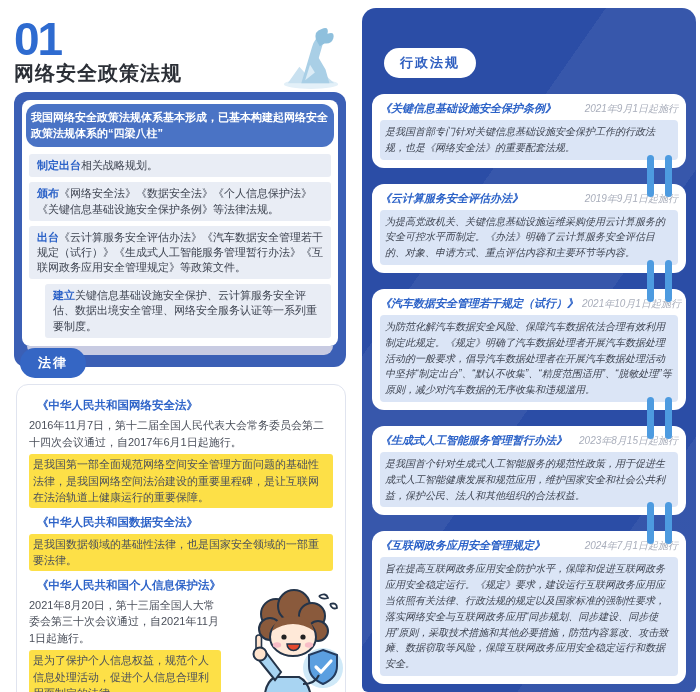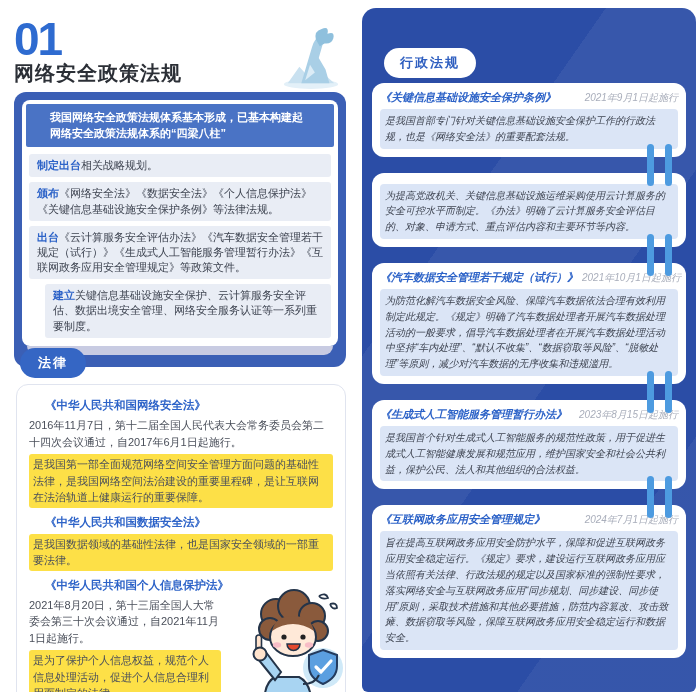--- a/index.html
+++ b/index.html
@@ -13,52 +13,52 @@
   .big-num { position:absolute; left:14px; top:16px; font-size:46px; font-weight:900;
     color:#2e6bd0; letter-spacing:-2px; line-height:1; }
   .page-title { position:absolute; left:14px; top:60px; font-size:20px; font-weight:800;
     color:#2b2f36; letter-spacing:1px; }
   .goat { position:absolute; right:16px; top:24px; }
 
   .overview-box { position:absolute; left:14px; top:92px; width:332px;
     background:#3b5fb5; border-radius:12px; padding:8px 8px 12px; }
   .overview-inner { background:#ffffff; border-radius:8px; padding:4px 4px 6px; }
   .ov-banner { background:#4a73c5; color:#ffffff; font-size:11px; font-weight:bold;
-    line-height:1.42; padding:6px 24px; border-radius:2px; }
+    line-height:1.42; padding:6px 5px; border-radius:12px; }
   .ov-banner .hl { font-weight:900; }
   .ov-items { padding:7px 3px 0; }
   .ov-item { background:#e9edf5; border-radius:3px; padding:4px 8px; margin-bottom:5px;
     font-size:11px; line-height:1.38; color:#3d4350; }
   .ov-item:last-child { margin-bottom:2px;margin-left:16px; }
   .ov-item .lead { color:#2d63c8; font-weight:bold; }
   .overview-shadow { height:9px; margin:0 5px; background:#c8cbe2;
     border-radius:0 0 9px 9px; }
 
   .law-badge { display:inline-block; margin:16px 0 2px 20px; background:#3566c4;
     color:#ffffff; font-size:13px; font-weight:bold; padding:6px 18px;
     border-radius:15px; letter-spacing:2px; }
 
   .law-card { position:absolute; left:16px; top:384px; width:330px;
     background:#ffffff; border:1.5px solid #e0e4ef; border-radius:12px;
     padding:6px 12px 10px; }
-  .law-title { color:#2d63c8; font-size:11.5px; font-weight:bold; margin:7px 16px 4px; }
+  .law-title { color:#2d63c8; font-size:11.5px; font-weight:bold; margin:7px 8px 4px; }
   .law-meta { font-size:11px; line-height:1.5; color:#4a4f5a; margin-bottom:4px; }
   .law-highlight { background:#fde047; border-radius:3px; font-size:11px;
     line-height:1.5; color:#4a4f5a; padding:2px 4px; display:inline-block; }
   .law-entry.narrow .law-meta, .law-entry.narrow .law-highlight { width:192px; }
   .mascot { position:absolute; right:2px; bottom:0px; }
 
   
   .right-col { position:absolute; left:362px; top:8px; width:334px; height:684px;
     background:#2b4da6; border-radius:14px 14px 6px 6px; overflow:hidden; }
   .right-col::before { content:""; position:absolute; inset:0;
     background:linear-gradient(125deg, rgba(255,255,255,0) 30%, rgba(255,255,255,.06) 30%,
       rgba(255,255,255,.06) 55%, rgba(255,255,255,0) 55%, rgba(255,255,255,0) 78%,
       rgba(255,255,255,.05) 78%); pointer-events:none; }
-  .admin-badge { display:inline-block; margin:40px 0 5px 22px; background:#ffffff;
+  .admin-badge { display:inline-block; margin:40px 0 16px 22px; background:#ffffff;
     color:#2f5fc0; font-size:13px; font-weight:bold; padding:6px 16px;
     border-radius:16px; letter-spacing:2px; position:relative; z-index:1; }
   .cards { margin:0 10px; position:relative; }
   .reg-card { position:relative; z-index:1; background:#ffffff; border-radius:12px;
     padding:7px 8px 8px;font-style:italic; }
   .reg-head { display:flex; justify-content:space-between; align-items:baseline; gap:4px; }
   .reg-title { color:#2d63c8; font-size:11px; font-weight:bold; white-space:nowrap; }
   .reg-date { color:#a9aebb; font-size:10px; white-space:nowrap;text-align:right; }
   .reg-desc { margin-top:4px; background:#dbe5f6; border-radius:4px; padding:4px 5px;
     font-size:10px; line-height:1.58; color:#3f4552; }
@@ -175,33 +175,37 @@
           <span class="reg-date">2021年9月1日起施行</span>
         </div>
         <p class="reg-desc">是我国首部专门针对关键信息基础设施安全保护工作的行政法规，也是《网络安全法》的重要配套法规。</p>
       </article>
       <div class="connector">
         <i class="bar b1"></i>
         <i class="bar b2"></i>
       </div>
 
       <article class="reg-card">
+        <div class="reg-head">
+          <h3 class="reg-title">《云计算服务安全评估办法》</h3>
+          <span class="reg-date">2019年9月1日起施行</span>
+        </div>
         <p class="reg-desc">为提高党政机关、关键信息基础设施运维采购使用云计算服务的安全可控水平而制定。《办法》明确了云计算服务安全评估目的、对象、申请方式、重点评估内容和主要环节等内容。</p>
       </article>
       <div class="connector">
         <i class="bar b1"></i>
         <i class="bar b2"></i>
       </div>
 
       <article class="reg-card">
         <div class="reg-head">
           <h3 class="reg-title">《汽车数据安全管理若干规定（试行）》</h3>
           <span class="reg-date">2021年10月1日起施行</span>
         </div>
-        <p class="reg-desc">为防范化解汽车数据安全风险、保障汽车数据依法合理有效利用制定此规定。《规定》明确了汽车数据处理者开展汽车数据处理活动的一般要求，倡导汽车数据处理者在开展汽车数据处理活动中坚持“车内处理”、“默认不收集”、“数据窃取等风险”、“脱敏处理”等原则，减少对汽车数据的无序收集和违规滥用。</p>
+        <p class="reg-desc">为防范化解汽车数据安全风险、保障汽车数据依法合理有效利用制定此规定。《规定》明确了汽车数据处理者开展汽车数据处理活动的一般要求，倡导汽车数据处理者在开展汽车数据处理活动中坚持“制定出台”、“默认不收集”、“精度范围适用”、“脱敏处理”等原则，减少对汽车数据的无序收集和违规滥用。</p>
       </article>
       <div class="connector">
         <i class="bar b1"></i>
         <i class="bar b2"></i>
       </div>
 
       <article class="reg-card">
         <div class="reg-head">
           <h3 class="reg-title">《生成式人工智能服务管理暂行办法》</h3>
           <span class="reg-date">2023年8月15日起施行</span>

